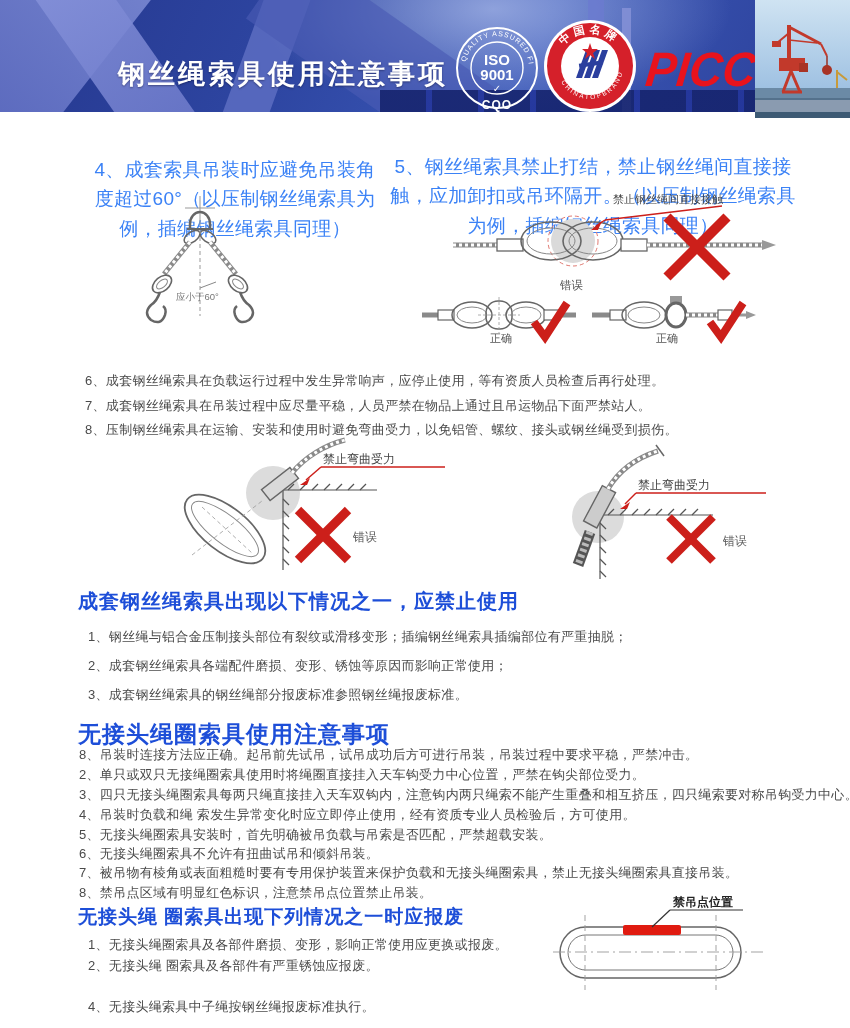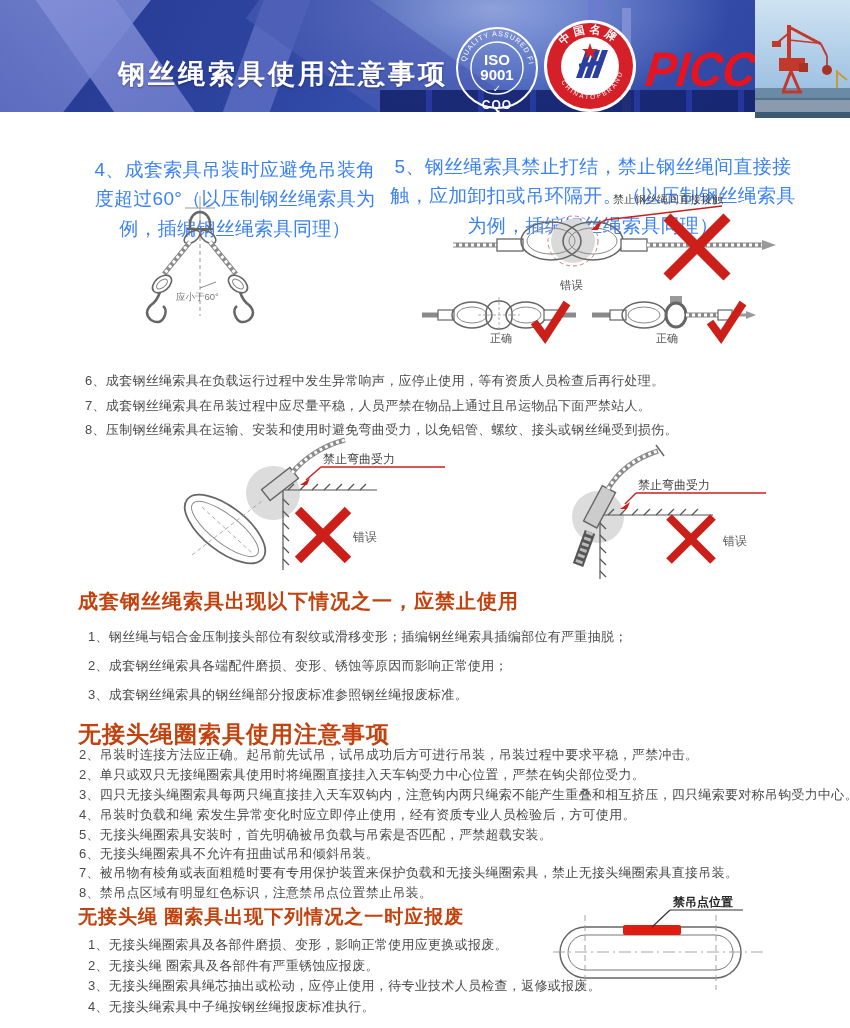--- a/index.html
+++ b/index.html
@@ -24,21 +24,21 @@
   .header-title{position:absolute;left:78px;top:56px;z-index:5;color:#ffffff;font-size:27px;
           font-weight:bold;letter-spacing:3px;text-shadow:0 1px 2px rgba(0,0,30,.4);margin-left:40px;}
   .badge{position:absolute;z-index:6;}
   .picc{position:absolute;left:646px;top:42px;z-index:6;color:#e8131d;font-size:46px;font-weight:bold;
           font-style:italic;letter-spacing:0px;transform:skewX(-6deg) scaleY(1.05);}
   .crane-photo{position:absolute;right:0;top:0;z-index:7;}
 
   
   .note{position:absolute;font-size:19px;line-height:1.55;color:#3b82f6;letter-spacing:.3px;text-align:center;}
   .li{position:absolute;font-size:13px;color:#4a4a4a;letter-spacing:.3px;white-space:nowrap;}
-  .sec-h{position:absolute;left:78px;font-weight:bold;color:#c2410c;letter-spacing:1px;}
+  .sec-h{position:absolute;left:78px;font-weight:bold;color:#1d4ed8;letter-spacing:1px;}
   .h1{top:588px;font-size:20px;}
   .h2{top:719px;font-size:23px;}
   .h3{top:904px;font-size:19px;}
 
   svg text{font-family:"Liberation Sans","DejaVu Sans",sans-serif;}
   .rope{stroke:#8a8a8a;stroke-width:5;fill:none;}
   .ropedash{stroke:#ffffff;stroke-width:3;fill:none;stroke-dasharray:3 3;}
   .thin{stroke:#666;fill:none;}
 </style>
 </head>
@@ -314,33 +314,32 @@
     </g>
     <text x="195" y="108" font-size="12" fill="#555">错误</text>
   </svg>
 
   <div class="sec-h h1">成套钢丝绳索具出现以下情况之一，应禁止使用</div>
   <div class="li" style="left:88px;top:628px;">1、钢丝绳与铝合金压制接头部位有裂纹或滑移变形；插编钢丝绳索具插编部位有严重抽脱；</div>
   <div class="li" style="left:88px;top:657px;">2、成套钢丝绳索具各端配件磨损、变形、锈蚀等原因而影响正常使用；</div>
   <div class="li" style="left:88px;top:686px;">3、成套钢丝绳索具的钢丝绳部分报废标准参照钢丝绳报废标准。</div>
 
   <div class="sec-h h2">无接头绳圈索具使用注意事项</div>
-  <div class="li" style="left:79px;top:746px;">2、吊装时连接方法应正确。起吊前先试吊，试吊成功后方可进行吊装，吊装过程中要求平稳，严禁冲击。</div>
+  <div class="li" style="left:79px;top:746px;">8、吊装时连接方法应正确。起吊前先试吊，试吊成功后方可进行吊装，吊装过程中要求平稳，严禁冲击。</div>
   <div class="li" style="left:79px;top:766px;">2、单只或双只无接绳圈索具使用时将绳圈直接挂入天车钩受力中心位置，严禁在钩尖部位受力。</div>
   <div class="li" style="left:79px;top:786px;">3、四只无接头绳圈索具每两只绳直接挂入天车双钩内，注意钩内两只绳索不能产生重叠和相互挤压，四只绳索要对称吊钩受力中心。</div>
   <div class="li" style="left:79px;top:806px;">4、吊装时负载和绳 索发生异常变化时应立即停止使用，经有资质专业人员检验后，方可使用。</div>
   <div class="li" style="left:79px;top:826px;">5、无接头绳圈索具安装时，首先明确被吊负载与吊索是否匹配，严禁超载安装。</div>
   <div class="li" style="left:79px;top:845px;">6、无接头绳圈索具不允许有扭曲试吊和倾斜吊装。</div>
   <div class="li" style="left:79px;top:864px;">7、被吊物有棱角或表面粗糙时要有专用保护装置来保护负载和无接头绳圈索具，禁止无接头绳圈索具直接吊装。</div>
   <div class="li" style="left:79px;top:884px;">8、禁吊点区域有明显红色标识，注意禁吊点位置禁止吊装。</div>
 
   <div class="sec-h h3">无接头绳 圈索具出现下列情况之一时应报废</div>
   <div class="li" style="left:88px;top:936px;">1、无接头绳圈索具及各部件磨损、变形，影响正常使用应更换或报废。</div>
   <div class="li" style="left:88px;top:957px;">2、无接头绳 圈索具及各部件有严重锈蚀应报废。</div>
-  <div class="li" style="left:88px;top:977px;">3、无接头绳圈索具绳芯抽出或松动，应停止使用，待专业技术人员检查，返修或报废。</div>
   <div class="li" style="left:88px;top:998px;text-align:right;">4、无接头绳索具中子绳按钢丝绳报废标准执行。</div>
 
   <svg class="abs" style="left:553px;top:882px;" width="250" height="120" viewBox="0 0 250 120">
     <rect x="7" y="45" width="181" height="51" rx="25.5" fill="none" stroke="#666" stroke-width="1.5"></rect>
     <rect x="15" y="53" width="165" height="35" rx="17.5" fill="none" stroke="#777" stroke-width="1"></rect>
     <rect x="70" y="43" width="58" height="10" rx="2" fill="#e01b10"></rect>
     <line x1="32" y1="33" x2="32" y2="108" stroke="#999" stroke-width=".9" stroke-dasharray="6 4"></line>
     <line x1="163" y1="33" x2="163" y2="108" stroke="#999" stroke-width=".9" stroke-dasharray="6 4"></line>
     <line x1="0" y1="70" x2="210" y2="70" stroke="#999" stroke-width=".9" stroke-dasharray="12 4 2 4"></line>
     <text x="120" y="24" font-size="12" font-weight="bold" fill="#222">禁吊点位置</text>

